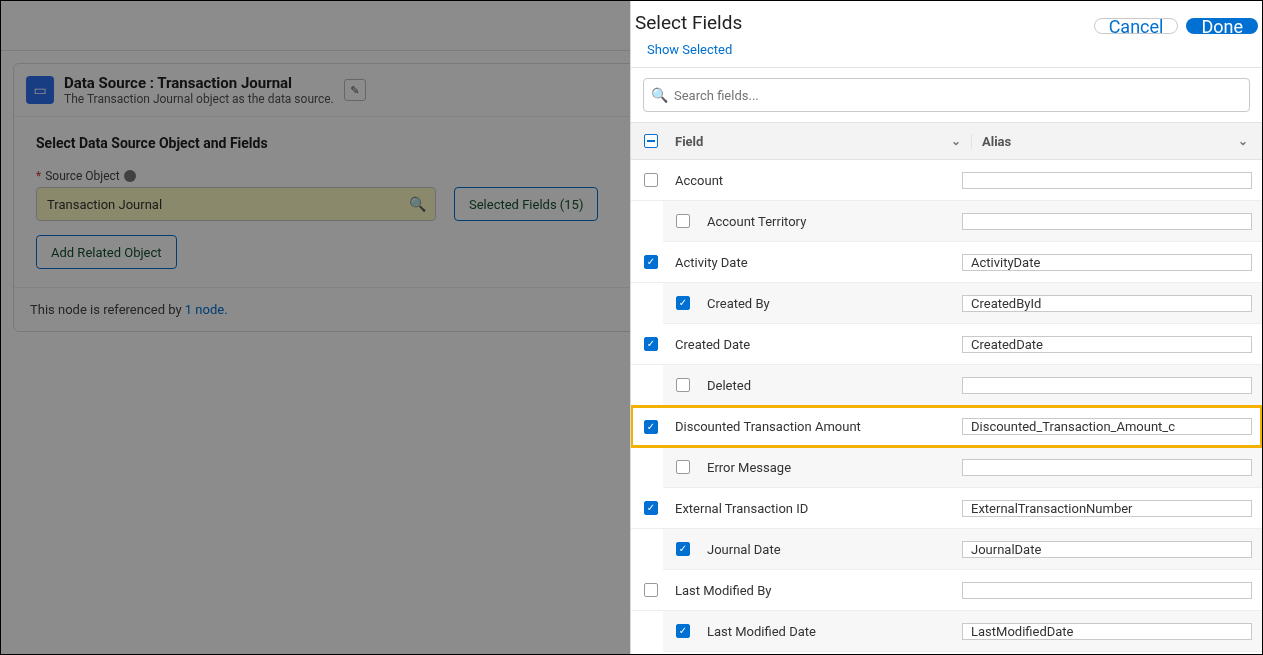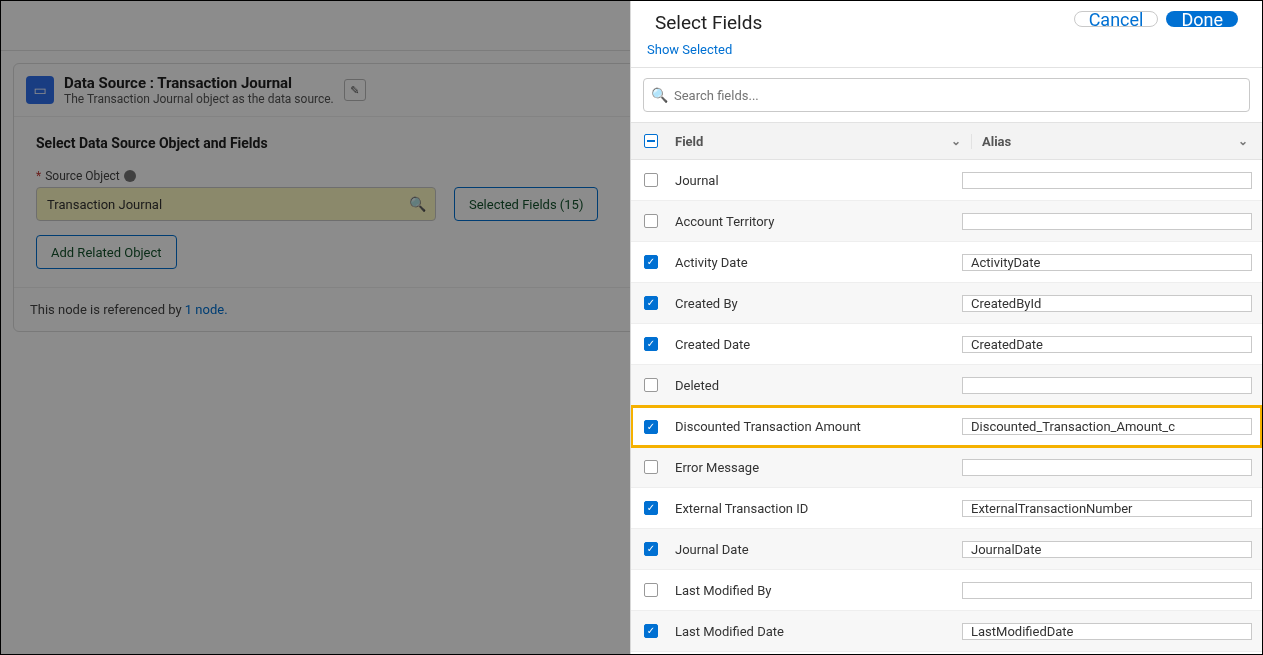--- a/index.html
+++ b/index.html
@@ -25,21 +25,21 @@
   .outline-btn { height:34px; padding:0 14px; border:1px solid #0070d2; color:#14532d; background:#fff; border-radius:4px; font-size:13px; display:inline-flex; align-items:center; }
   .add-row { margin-top:14px; }
   .bg-foot { border-top:1px solid #eee; padding:14px 16px; font-size:13px; color:#444;}
   .link { color:#0070d2; }
 
   
   .dim { position:absolute; inset:0; background:rgba(0,0,0,0.45); }
 
   
   .panel { position:absolute; top:0; right:0; bottom:0; width:632px; background:#fff; border-left:1px solid #d8d8d8; display:flex; flex-direction:column; }
-  .panel-header { padding:10px 24px 8px; display:flex; align-items:flex-start; justify-content:space-between; }
+  .panel-header { padding:10px 4px 8px; display:flex; align-items:flex-end; justify-content:space-between; }
   .panel-title { font-size:19px; color:#222; font-weight:400; }
   .panel-actions { display:flex; gap:8px; }
   .btn { height:16px; padding:0 14px; border-radius:12px; font-size:18px; display:inline-flex; align-items:center; border:1px solid transparent; }
   .btn-neutral { background:#fff; border-color:#c9c9c9; color:#0070d2; }
   .btn-brand { background:#0070d2; color:#fff; }
   .show-sel { padding:0 16px 10px; color:#0070d2; font-size:13px; }
   .panel-divider { border-top:1px solid #e2e2e2; }
 
   .search-wrap { padding:10px 12px; }
   .search-box { position:relative; }
@@ -47,21 +47,21 @@
   .search-box .mag2 { position:absolute; left:8px; top:50%; transform:translateY(-50%); color:#999; font-size:14px;}
 
   .thead { display:flex; align-items:center; height:38px; background:#f3f3f3; border-top:1px solid #e2e2e2; border-bottom:1px solid #e2e2e2; font-size:13px; color:#555; font-weight:700;}
   .th-chk { width:40px; display:flex; align-items:center; justify-content:center;}
   .th-field { flex:1; padding-left:4px; display:flex; align-items:center; justify-content:space-between; padding-right:10px; border-right:1px solid #e2e2e2;}
   .th-alias { width:290px; padding-left:10px; display:flex; align-items:center; justify-content:space-between; padding-right:14px;}
   .chev { color:#777; font-size:12px;}
 
   .rows { overflow:hidden; }
   .row { display:flex; align-items:center; height:41px; border-bottom:1px solid #eee; font-size:13px; color:#333; padding-right:10px;}
-  .row.zebra { background:#f7f7f7; }
+  .row.zebra { background:#f7f7f7;margin-left:32px; }
   .row .cell-chk { width:40px; display:flex; align-items:center; justify-content:center;}
   .row .cell-field { flex:1; padding-left:4px; padding-right:8px;}
   .row .cell-alias { width:290px; }
   .alias-input { width:100%; height:17px; border:1px solid #c9c9c9; border-radius:0; padding:0 8px; font-size:13px; background:#fff; color:#333;}
   .cbx { width:14px; height:14px; border:1px solid #999; border-radius:2px; background:#fff; display:flex; align-items:center; justify-content:center; }
   .cbx.checked { background:#0070d2; border-color:#0070d2; color:#fff; font-size:10px; line-height:1;}
   .cbx.ind { background:#fff; border-color:#0070d2; }
   .cbx.ind::after { content:""; width:8px; height:2px; background:#0070d2; display:block;}
   .row.hl { outline:3px solid #f5b100; outline-offset:-2px; border-bottom:1px solid #f5b100; border-top:1px solid #f5b100; }
 </style>
@@ -139,21 +139,21 @@
       <span>Alias</span>
       <span class="chev">⌄</span>
     </div>
   </div>
 
   <div class="rows" id="rows-container">
       <div class="row">
         <div class="cell-chk">
           <div class="cbx"></div>
         </div>
-        <div class="cell-field">Journal</div>
+        <div class="cell-field">Account</div>
         <div class="cell-alias"><input class="alias-input" type="text" style=""></div>
       </div>
       <div class="row zebra">
         <div class="cell-chk">
           <div class="cbx"></div>
         </div>
         <div class="cell-field">Account Territory</div>
         <div class="cell-alias"><input class="alias-input" type="text" style=""></div>
       </div>
       <div class="row">

